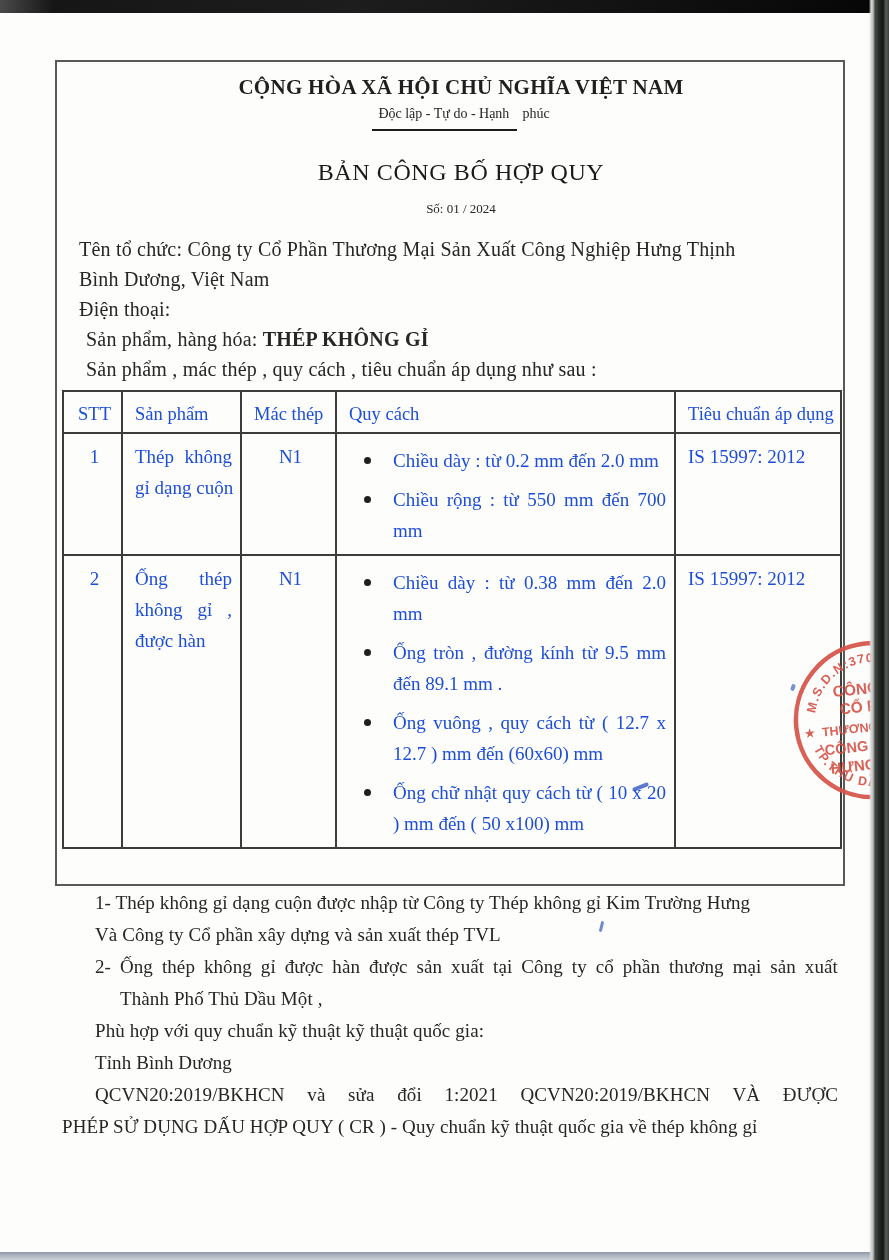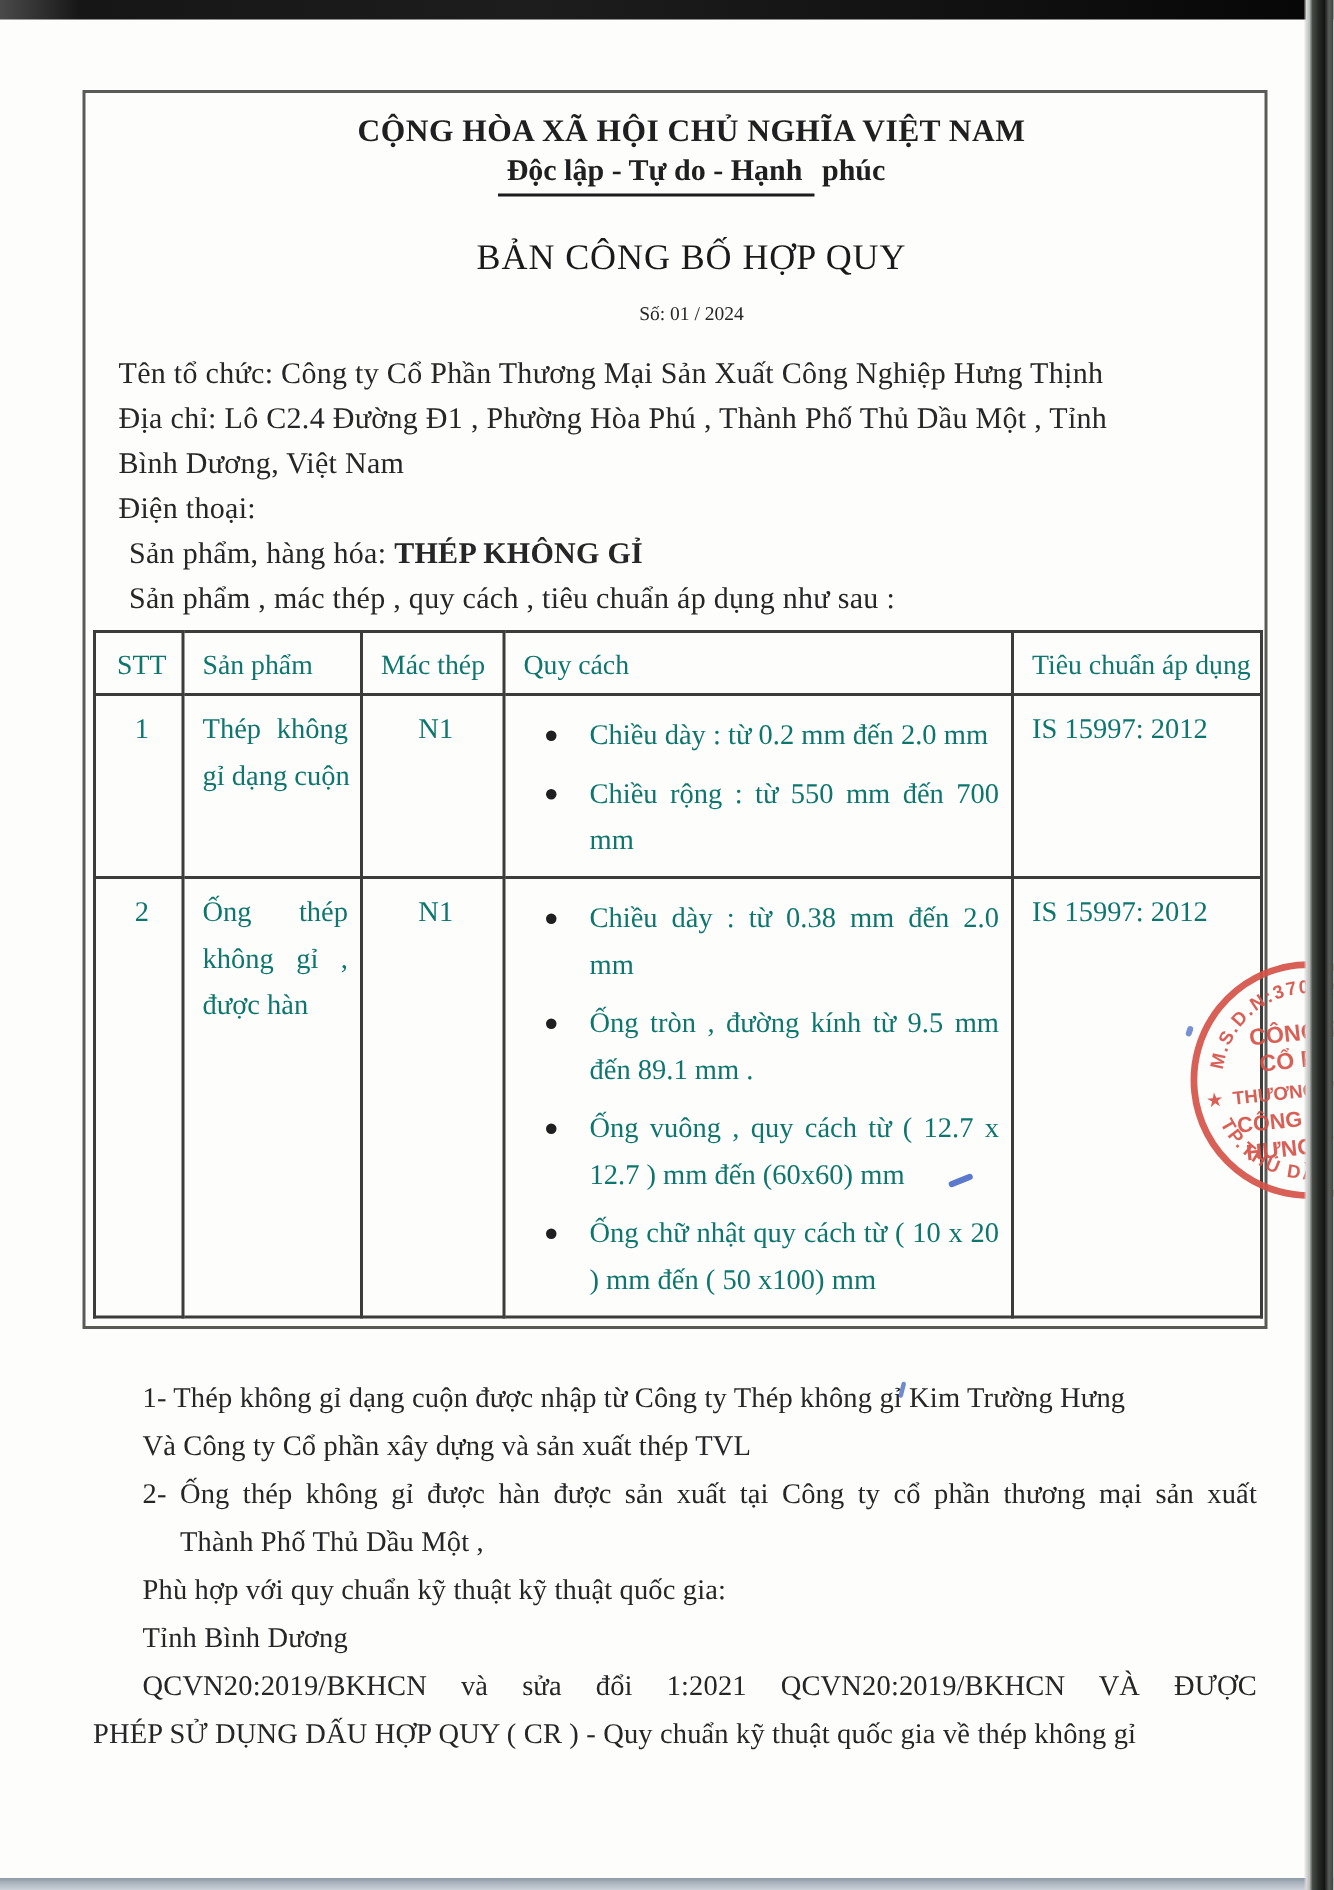--- a/index.html
+++ b/index.html
@@ -29,36 +29,36 @@
   
   .frame{
     position:absolute;left:55px;top:60px;width:790px;height:826px;
     border:2px solid #5a5a57;box-sizing:border-box;z-index:1;
     background:transparent;
   }
   .content{padding:8px 0 0 22px;}
 
   .center{text-align:center;}
   .vn-title{font-size:21px;font-weight:bold;letter-spacing:.3px;line-height:27px;margin-top:4px;color:#1f1f1f;}
-  .motto{font-size:20px;font-weight:bold;line-height:26px;color:#1f1f1f;}
+  .motto{font-size:14px;font-weight:normal;line-height:26px;color:#1f1f1f;}
   .motto .ul{border-bottom:2.5px solid #1c1c1c;padding:0 8px 2px 6px;display:inline-block;}
   .motto .tail{margin-left:5px;}
   .doc-title{font-size:24px;font-weight:normal;letter-spacing:.6px;margin-top:26px;line-height:30px;color:#1a1a1a;}
   .doc-no{font-size:13px;margin-top:8px;line-height:27px;}
 
   .info{margin-top:12px;font-size:20px;letter-spacing:.2px;}
   .info .ln{line-height:30px;white-space:nowrap;}
   .ind{margin-left:7px;}
   .bold{font-weight:bold;}
 
   
   table.spec{
     border-collapse:collapse;table-layout:fixed;
     margin-left:-17px;margin-top:6px;width:778px;
-    font-size:19px;color:#0f766e;
+    font-size:19px;color:#1d4ed8;
   }
   table.spec td{
     border:2px solid #3c3c3a;vertical-align:top;
     padding:7px 8px 0 12px;line-height:31px;box-sizing:border-box;
   }
   td.c{text-align:center;padding-left:0;padding-right:0;}
   .hrow td{height:42px;white-space:nowrap;font-size:18.5px;}
   .r1 td{height:93px;}
   .r2 td{height:240px;}
   .jl{text-align:justify;text-align-last:justify;overflow:hidden;white-space:normal;}
@@ -98,21 +98,20 @@
       <div class="vn-title center">CỘNG HÒA XÃ HỘI CHỦ NGHĨA VIỆT NAM</div>
       <div class="motto center">
         <span class="ul">Độc lập - Tự do - Hạnh</span><span class="tail">phúc</span>
       </div>
 
       <div class="doc-title center">BẢN CÔNG BỐ HỢP QUY</div>
       <div class="doc-no center">Số: 01 / 2024</div>
 
       <div class="info">
         <div class="ln">Tên tổ chức: Công ty Cổ Phần Thương Mại Sản Xuất Công Nghiệp Hưng Thịnh</div>
-        <div class="ln">Địa chỉ: Lô C2.4 Đường Đ1 , Phường Hòa Phú , Thành Phố Thủ Dầu Một , Tỉnh</div>
         <div class="ln">Bình Dương, Việt Nam</div>
         <div class="ln">Điện thoại:</div>
         <div class="ln ind"><span>Sản phẩm, hàng hóa: </span><span class="bold">THÉP KHÔNG GỈ</span></div>
         <div class="ln ind">Sản phẩm , mác thép , quy cách , tiêu chuẩn áp dụng như sau :</div>
       </div>
 
       <table class="spec">
         <colgroup>
             <col style="width:59px">
             <col style="width:119px">

